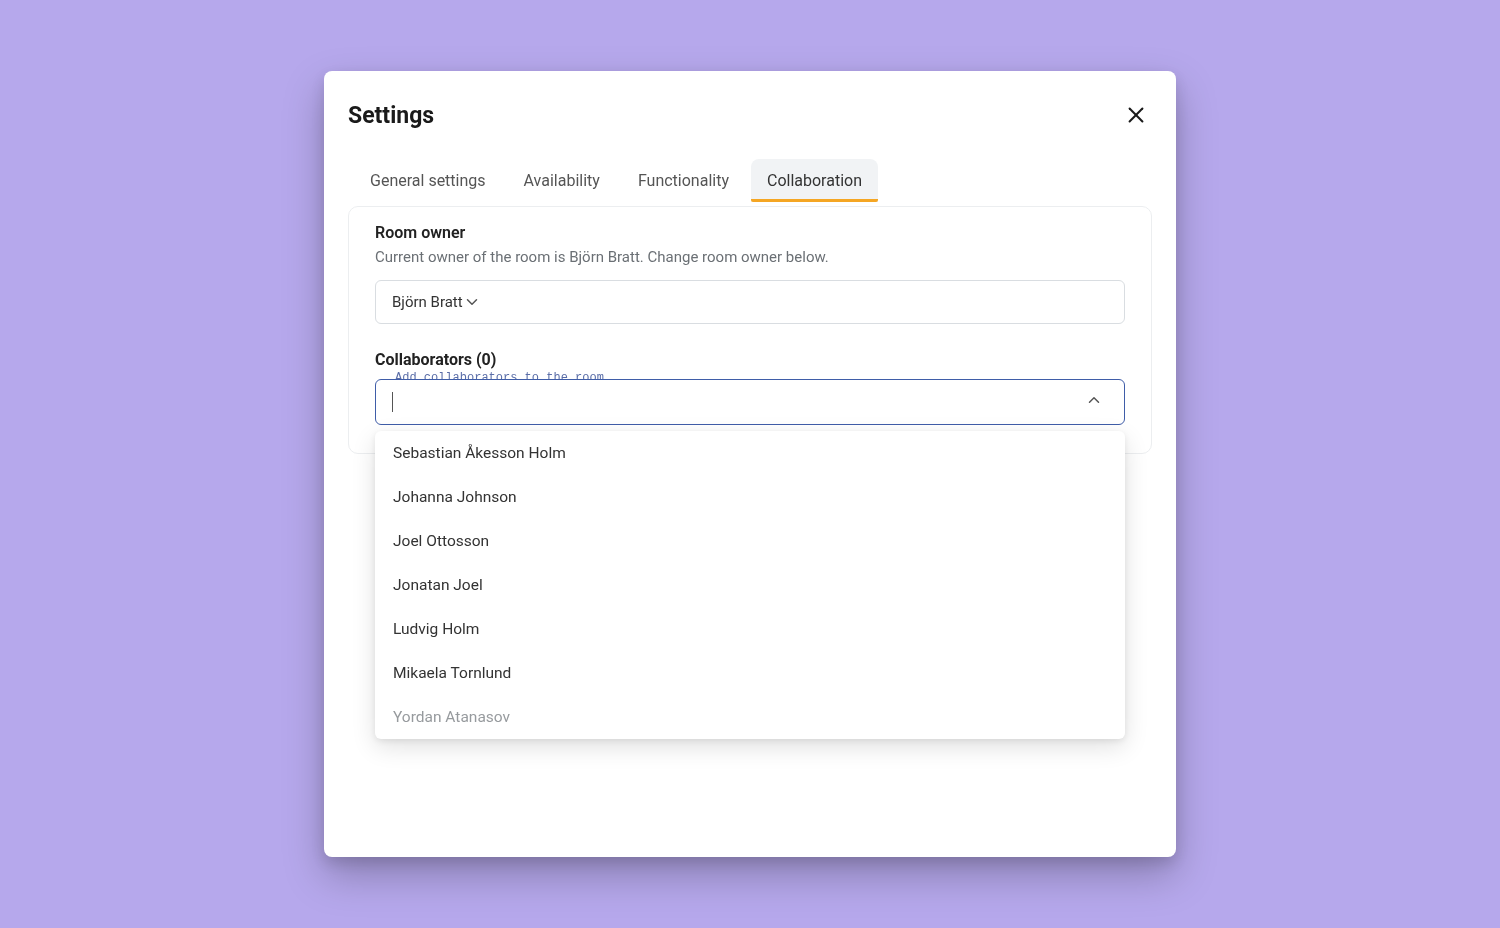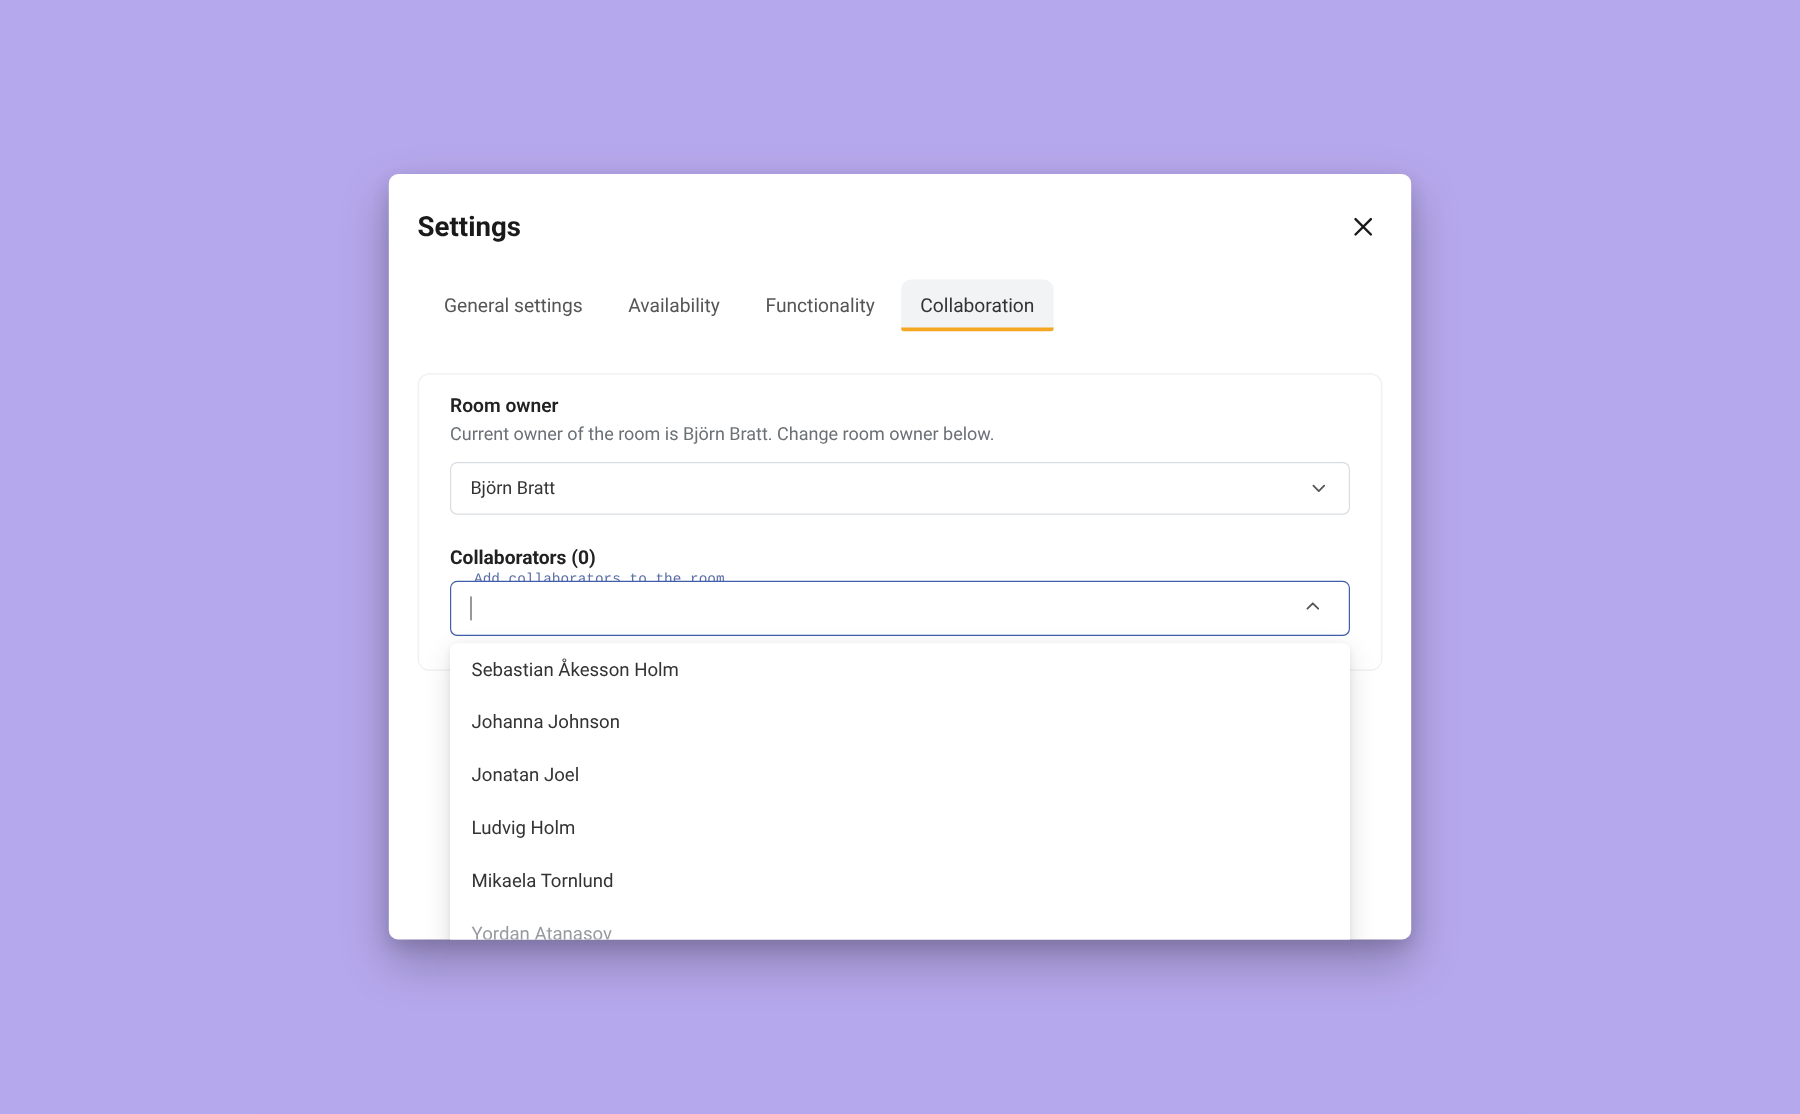--- a/index.html
+++ b/index.html
@@ -7,21 +7,21 @@
   body {
     background: #b6a8ec;
     font-family: -apple-system, BlinkMacSystemFont, "Segoe UI", Roboto, Helvetica, Arial, sans-serif;
     display: flex;
     align-items: center;
     justify-content: center;
     overflow: hidden;
   }
   .modal {
     width: 852px;
-    height: 638px;
+    height: 786px;
     background: #ffffff;
     border-radius: 8px;
     box-shadow: 0 18px 40px rgba(0,0,0,0.25), 0 6px 14px rgba(0,0,0,0.12);
     position: relative;
     padding: 24px 24px 0 24px;
     overflow: hidden;
   }
   .modal-header {
     display: flex;
     justify-content: space-between;
@@ -65,21 +65,21 @@
   }
   .tab.active::after {
     content: "";
     position: absolute;
     left: 0; right: 0; bottom: 0;
     height: 3px;
     background: #f5a623;
     border-radius: 0 0 2px 2px;
   }
   .panel {
-    margin-top: 35px;
+    margin-top: 4px;
     border: 1px solid #eceef0;
     border-radius: 10px;
     padding: 16px 26px 28px 26px;
     position: relative;
   }
   .section-title {
     font-size: 16px;
     font-weight: 600;
     color: #222;
     margin-bottom: 6px;
@@ -88,21 +88,21 @@
     font-size: 15px;
     color: #6b7075;
     margin-bottom: 14px;
   }
   .select-box {
     border: 1px solid #d9dde1;
     border-radius: 6px;
     padding: 12px 16px;
     display: flex;
     align-items: center;
-    justify-content: space-between;
+    justify-content: flex-start;
     cursor: pointer;
     background: #fff;
     color: #333;
     font-size: 15px;
   }
   .select-box svg { width: 18px; height: 18px; color: #555; }
   .collab-heading {
     font-size: 16px;
     font-weight: 700;
     color: #222;
@@ -224,20 +224,21 @@
         <span class="combo-caret">
           <svg viewBox="0 0 24 24" fill="none" stroke="currentColor" stroke-width="2" stroke-linecap="round" stroke-linejoin="round">
             <polyline points="6 15 12 9 18 15"></polyline>
           </svg>
         </span>
       </div>
 
       <div class="dropdown">
         <div class="dropdown-item">Sebastian Åkesson Holm</div>
         <div class="dropdown-item">Johanna Johnson</div>
+        <div class="dropdown-item">Joel Ottosson</div>
         <div class="dropdown-item">Jonatan Joel</div>
         <div class="dropdown-item">Ludvig Holm</div>
         <div class="dropdown-item">Mikaela Tornlund</div>
         <div class="dropdown-item partial">Yordan Atanasov</div>
       </div>
     </div>
 
   </div>
 
 </div>

